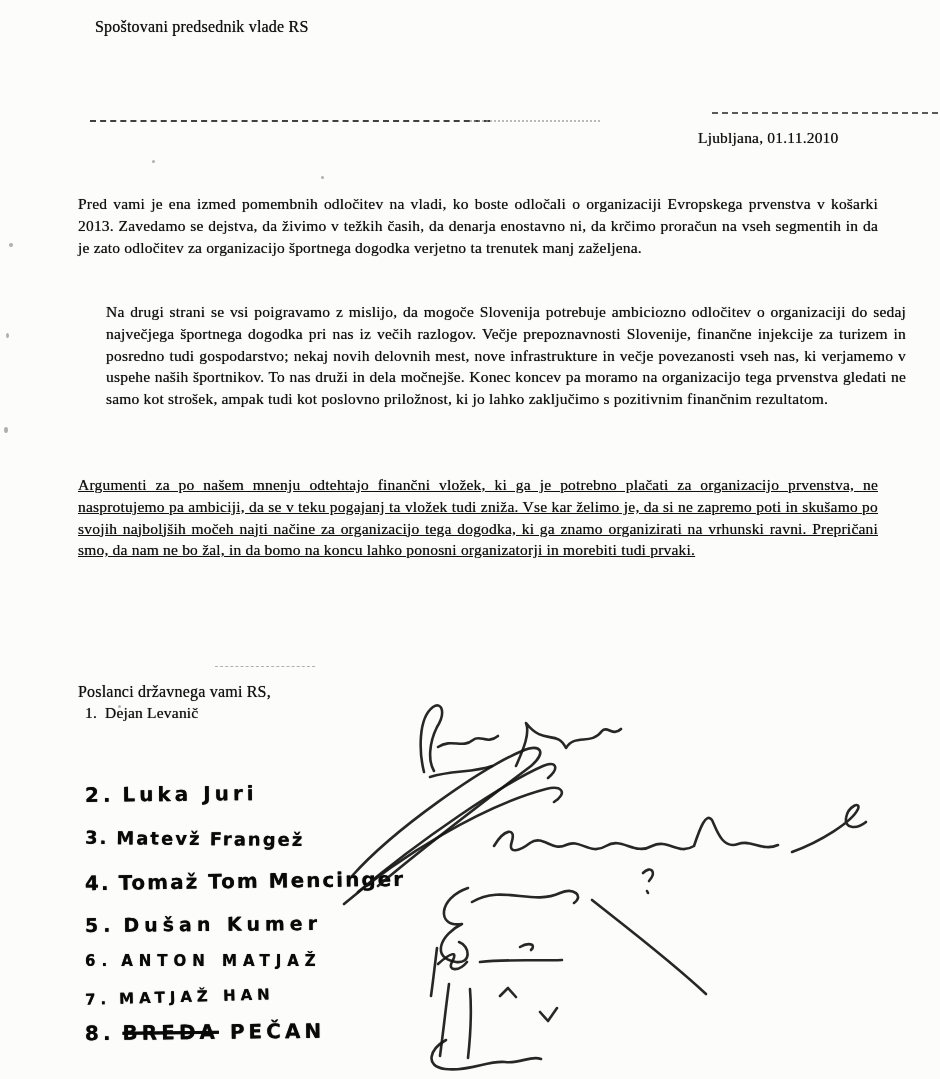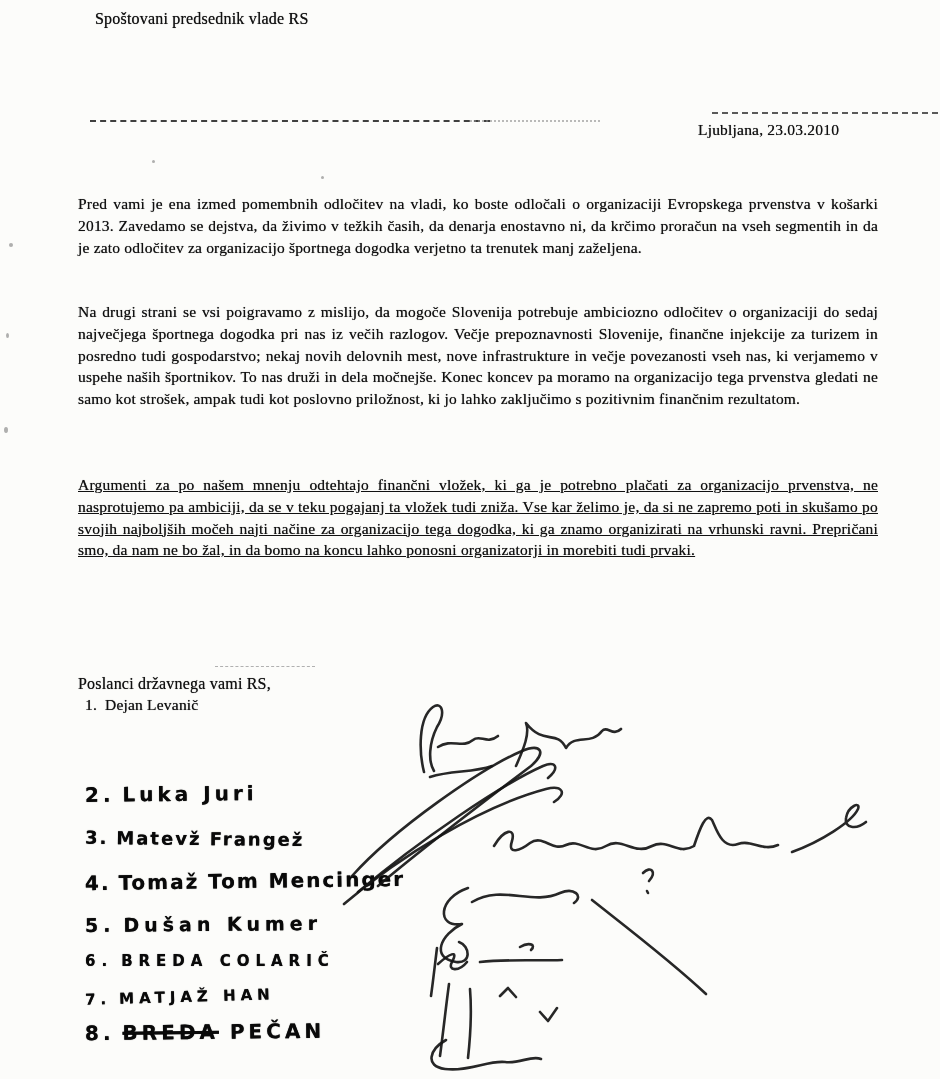--- a/index.html
+++ b/index.html
@@ -12,20 +12,21 @@
     font-family:"Liberation Serif", serif;
     color:#1d1d1d;
   }
   .textlayer{
     position:absolute;inset:0;
     filter:blur(0.22px) contrast(1.12);
   }
   .typed{
     text-shadow:0 0 0.7px rgba(20,20,20,0.75);
     letter-spacing:0.2px;
+    margin-top:8px;
   }
   .salutation{position:absolute;left:95px;top:9px;font-size:16px;line-height:20px;}
   .dateline{position:absolute;left:698px;top:121px;font-size:15.5px;}
   .scanline{position:absolute;background:transparent;}
   .scanline-left{
     left:90px;top:120px;width:400px;height:3px;
     border-top:2px dashed #2a2a2a;
     opacity:.85;
   }
   .scanline-left-fade{
@@ -35,21 +36,21 @@
   .scanline-right{
     left:712px;top:112px;width:226px;height:3px;
     border-top:2px dashed #3a3a3a;opacity:.8;
   }
   .para{
     position:absolute;left:78px;width:800px;margin:0;
     font-size:15.5px;line-height:21.8px;
     text-align:justify;
   }
   .p1{top:193px;}
-  .p2{top:301px;}
+  .p2{top:301px;margin-left:28px;}
   .p3{top:474px;text-decoration:underline;}
   .closing{position:absolute;left:78px;top:620px;font-size:15.5px;}
   .dotline{
     position:absolute;left:215px;top:666px;width:100px;height:2px;
     border-top:1.5px dashed #9a9a9a;opacity:.8;
   }
   .signoff{position:absolute;left:78px;top:675px;font-size:16px;}
   .sig-row{position:absolute;left:85px;white-space:nowrap;}
   .sig-row .num{display:inline-block;margin-right:8px;}
   .hand{
@@ -81,36 +82,36 @@
   <div class="textlayer">
 
     <div class="salutation typed">
       <div>Spoštovani predsednik vlade RS</div>
     </div>
 
     <div class="scanline scanline-left"></div>
     <div class="scanline scanline-left-fade"></div>
     <div class="scanline scanline-right"></div>
 
-    <div class="dateline typed">Ljubljana, 23.03.2010</div>
+    <div class="dateline typed">Ljubljana, 01.11.2010</div>
 
     <p class="para p1 typed">Pred vami je ena izmed pomembnih odločitev na vladi, ko boste odločali o organizaciji Evropskega prvenstva v košarki 2013. Zavedamo se dejstva, da živimo v težkih časih, da denarja enostavno ni, da krčimo proračun na vseh segmentih in da je zato odločitev za organizacijo športnega dogodka verjetno ta trenutek manj zaželjena.</p>
     <p class="para p2 typed">Na drugi strani se vsi poigravamo z mislijo, da mogoče Slovenija potrebuje ambiciozno odločitev o organizaciji do sedaj največjega športnega dogodka pri nas iz večih razlogov. Večje prepoznavnosti Slovenije, finančne injekcije za turizem in posredno tudi gospodarstvo; nekaj novih delovnih mest, nove infrastrukture in večje povezanosti vseh nas, ki verjamemo v uspehe naših športnikov. To nas druži in dela močnejše. Konec koncev pa moramo na organizacijo tega prvenstva gledati ne samo kot strošek, ampak tudi kot poslovno priložnost, ki jo lahko zaključimo s pozitivnim finančnim rezultatom.</p>
     <p class="para p3 typed">Argumenti za po našem mnenju odtehtajo finančni vložek, ki ga je potrebno plačati za organizacijo prvenstva, ne nasprotujemo pa ambiciji, da se v teku pogajanj ta vložek tudi zniža. Vse kar želimo je, da si ne zapremo poti in skušamo po svojih najboljših močeh najti načine za organizacijo tega dogodka, ki ga znamo organizirati na vrhunski ravni. Prepričani smo, da nam ne bo žal, in da bomo na koncu lahko ponosni organizatorji in morebiti tudi prvaki.</p>
 
     <div class="dotline"></div>
     <div class="signoff typed">Poslanci državnega vami RS,</div>
 
     <div id="signatory-list">
         <div class="sig-row sig-1 typed"><span class="num">1.</span><span class="name">Dejan Levanič</span></div>
         <div class="sig-row sig-2 hand"><span class="num">2.</span><span class="name">Luka Juri</span></div>
         <div class="sig-row sig-3 hand"><span class="num">3.</span><span class="name">Matevž Frangež</span></div>
         <div class="sig-row sig-4 hand"><span class="num">4.</span><span class="name">Tomaž Tom Mencinger</span></div>
         <div class="sig-row sig-5 hand"><span class="num">5.</span><span class="name">Dušan Kumer</span></div>
-        <div class="sig-row sig-6 hand"><span class="num">6.</span><span class="name">BREDA COLARIČ</span></div>
+        <div class="sig-row sig-6 hand"><span class="num">6.</span><span class="name">ANTON MATJAŽ</span></div>
         <div class="sig-row sig-7 hand"><span class="num">7.</span><span class="name">MATJAŽ HAN</span></div>
         <div class="sig-row sig-8 hand"><span class="num">8.</span><span class="name"><span class="struck">BREDA</span> PEČAN</span></div>
       </div>
   </div>
 
   <svg class="signatures" width="610" height="389" viewBox="330 690 610 389">
 
     <path d="M424,772 C419,752 418,718 433,707 C442,701 446,713 437,727 C429,743 428,761 434,771"></path>
     <path d="M438,747 C452,738 462,749 473,740 C480,734 487,745 498,736"></path>
     <path d="M516,766 C524,748 530,733 526,723 C544,746 556,729 566,748 C575,733 591,746 602,731 C607,725 613,737 621,729"></path>

